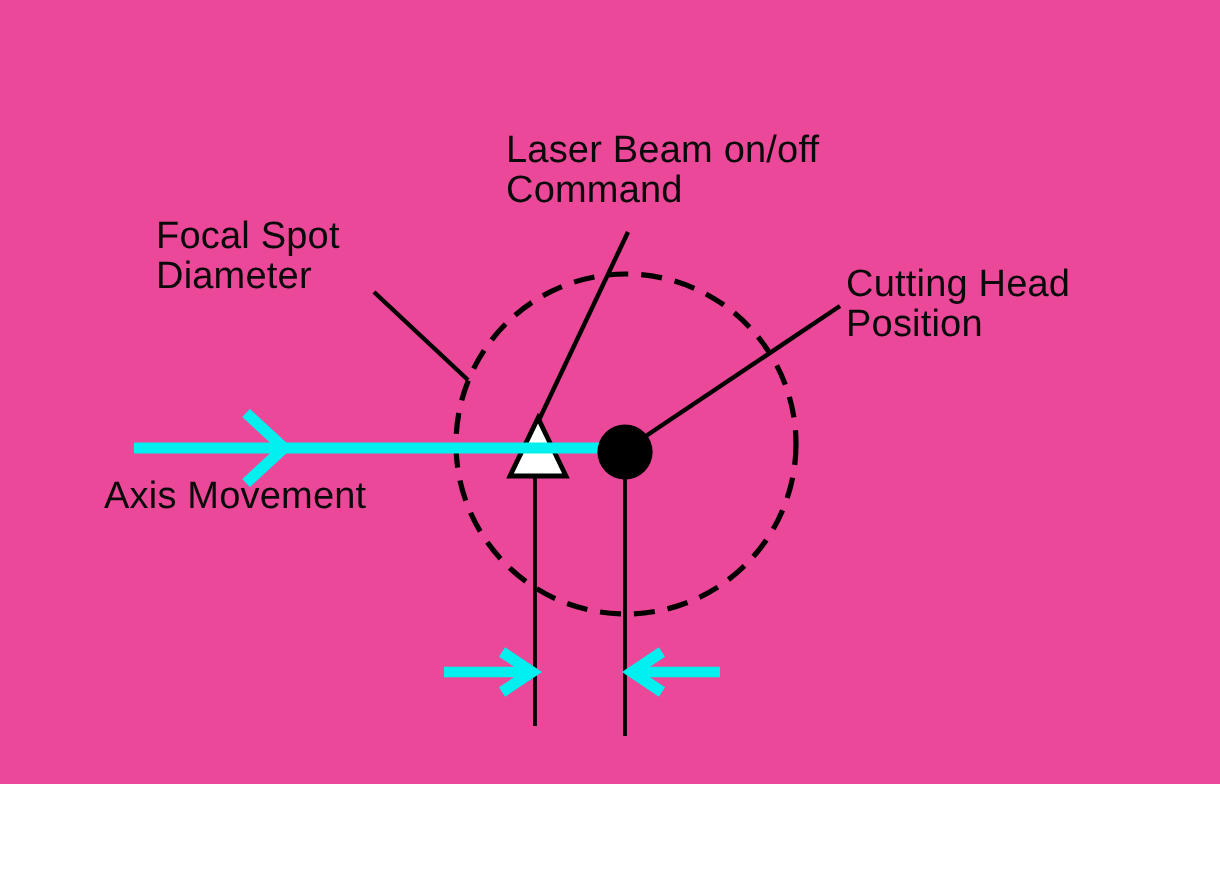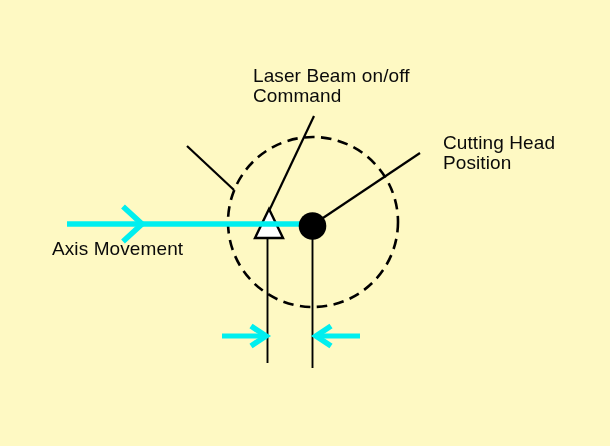--- a/index.html
+++ b/index.html
@@ -4,40 +4,40 @@
 <style>
   html, body {
     margin: 0;
     padding: 0;
     background: #ffffff;
     font-family: "Liberation Sans", "DejaVu Sans", sans-serif;
   }
   .stage {
     position: relative;
     width: 610px;
-    height: 446px;
-    background: #fef9c3;
+    height: 392px;
+    background: #ec4899;
     overflow: hidden;
   }
   .stage svg {
     position: absolute;
     left: 0;
     top: 0;
   }
   .lbl {
     position: absolute;
     font-size: 19px;
     line-height: 20px;
     color: #0a0a0a;
     white-space: pre-line;
     letter-spacing: 0.1px;
   }
   .lbl-laser   { left: 253px; top: 66px;  }
   .lbl-focal   { left: 78px;  top: 109px; }
-  .lbl-cutting { left: 423px; top: 133px; margin-left: 20px; }
+  .lbl-cutting { left: 423px; top: 133px; }
   .lbl-axis    { left: 36px;  top: 239px; margin-left: 16px; }
 </style>
 </head>
 <body>
 
 <div class="stage">
 
   <svg width="610" height="446" viewBox="0 0 610 446">
 
     <g fill="none" stroke-width="2.2" stroke="#000000">
@@ -74,18 +74,20 @@
         <polyline points="331,326 316,336 331,346" stroke-width="5.6"></polyline>
       </g>
     </g>
 
     <circle cx="312.5" cy="226" r="13.8" stroke="none" fill="#000000"></circle>
   </svg>
 
   <div class="lbl lbl-laser">Laser Beam on/off
 Command</div>
 
+  <div class="lbl lbl-focal">Focal Spot
+Diameter</div>
 
   <div class="lbl lbl-cutting">Cutting Head
 Position</div>
 
   <div class="lbl lbl-axis">Axis Movement</div>
 </div>
 
 </body></html>

